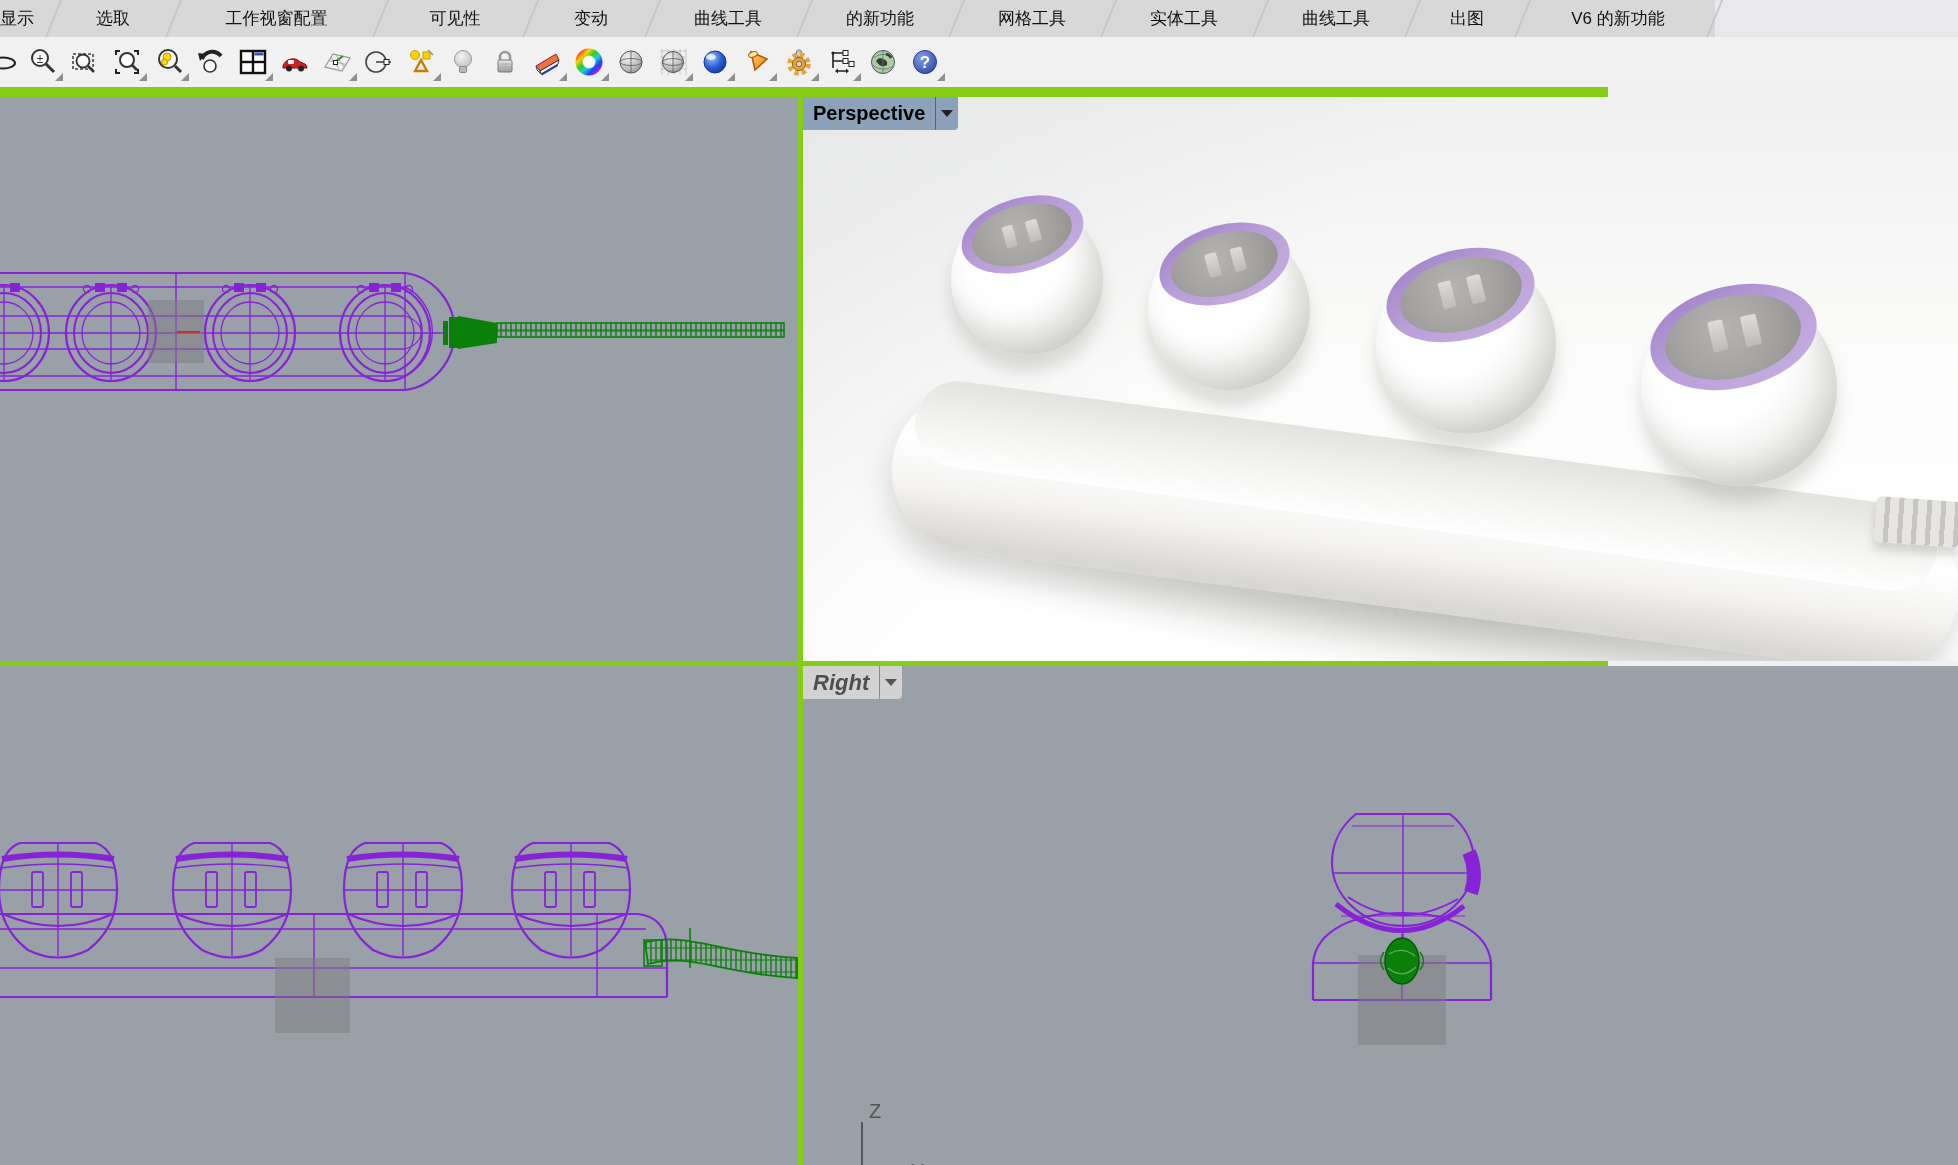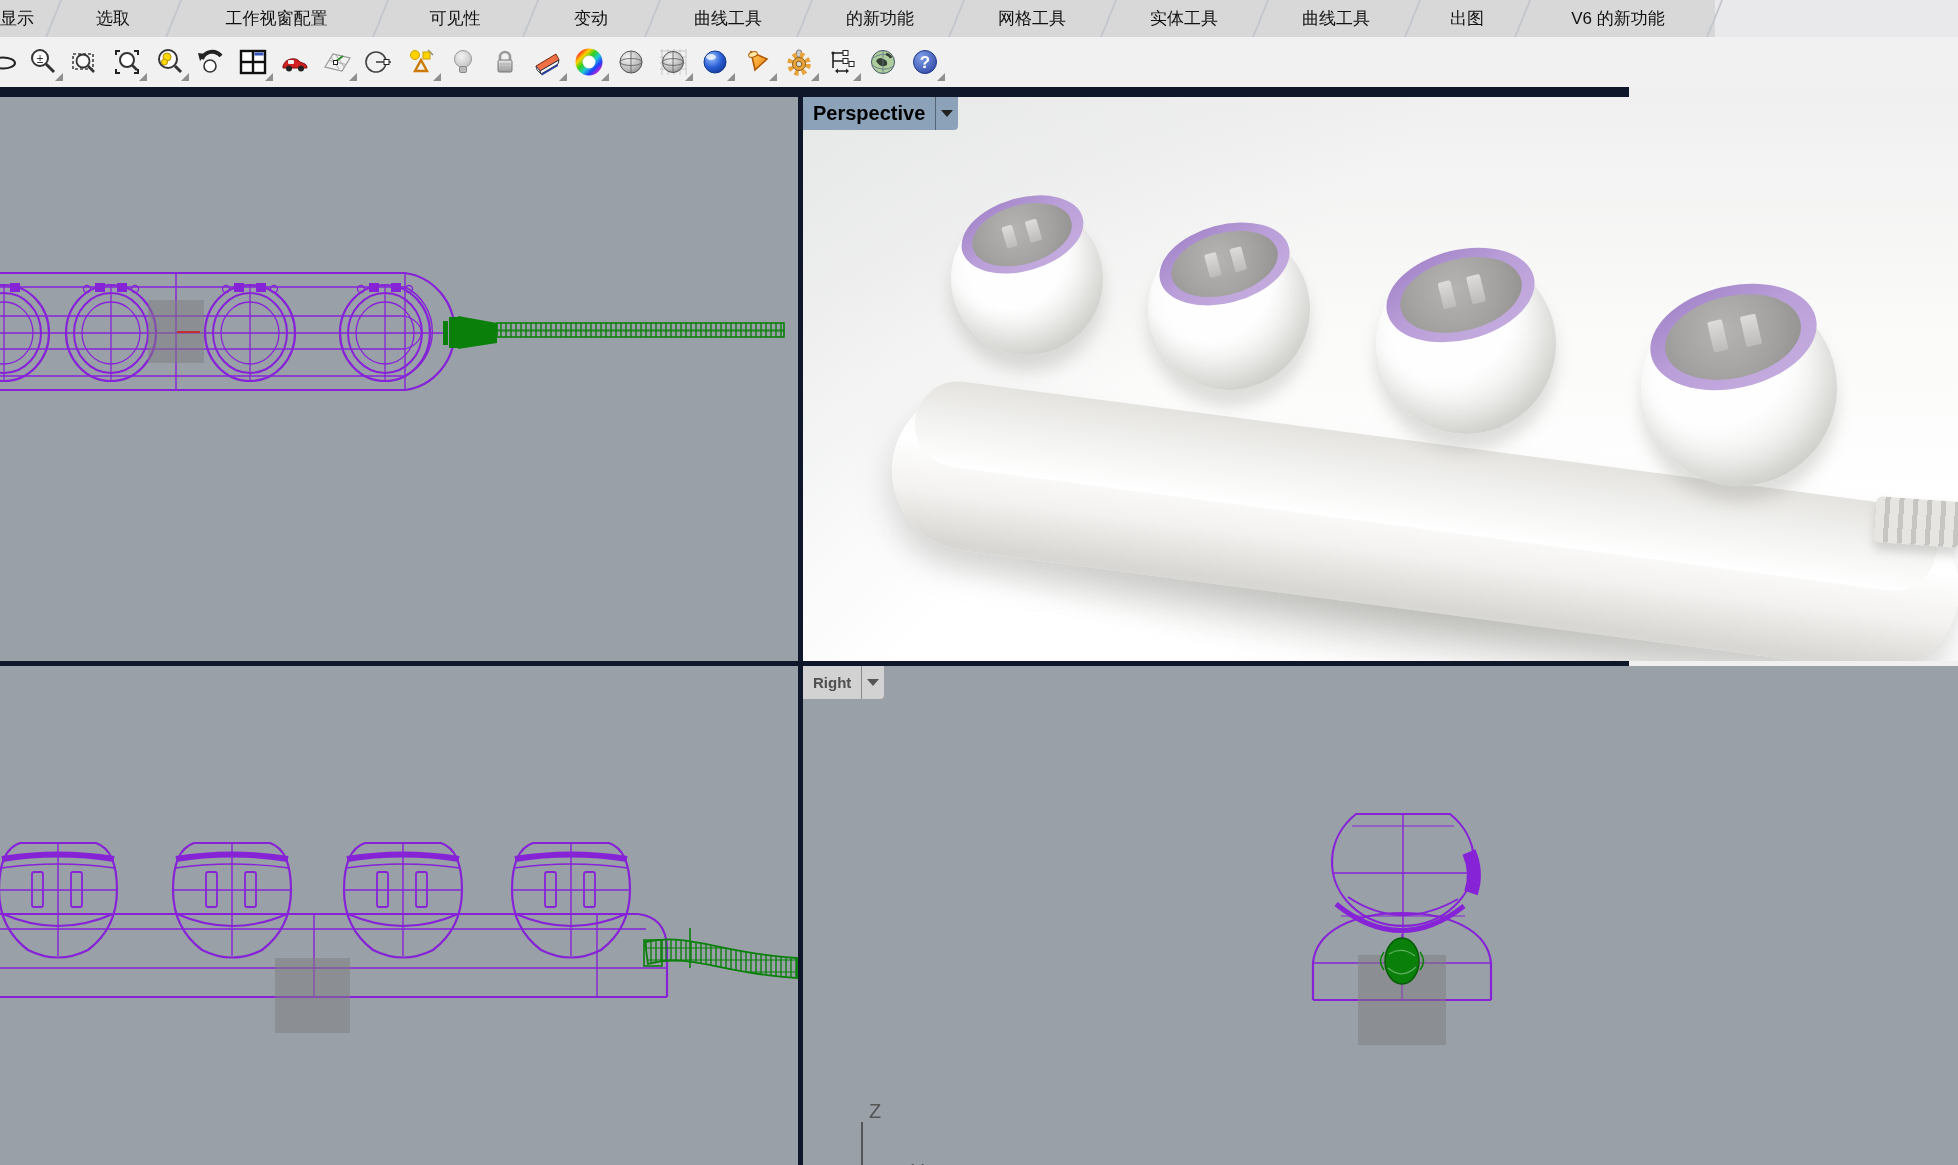--- a/index.html
+++ b/index.html
@@ -15,36 +15,36 @@
 
   
   .toolbar{height:50px;background:#f1f1f1;display:flex;align-items:center;gap:12px;overflow:hidden;}
   .tool{width:30px;height:30px;position:relative;flex:none;}
   .tool svg{display:block;}
   .tool.caret::after{content:"";position:absolute;right:-5px;bottom:-4px;width:0;height:0;
         border-left:8px solid transparent;border-bottom:8px solid #8f8f8f;}
   .tool.first{margin-left:-14px;}
 
   
-  .workspace{position:relative;width:1608px;height:1078px;background:#0f172a;padding-left:21px;}
+  .workspace{position:relative;width:1608px;height:1078px;background:#84cc16;}
   .vp{position:absolute;overflow:hidden;background:#99a0a8;}
   #vp-top   {left:0;   top:10px;  width:798px; height:564px;}
   #vp-persp {left:803px;top:10px; width:1155px;height:564px;}
   #vp-front {left:0;   top:579px; width:798px; height:499px;}
   #vp-right {left:803px;top:579px;width:1155px;height:499px;}
 
   .vp-tab{position:absolute;left:0;top:0;height:33px;display:flex;align-items:center;z-index:30;
           border-radius:0 0 4px 0;cursor:pointer;}
   .vp-tab .lbl{padding:0 10px;font-weight:bold;}
   .vp-tab .dd{display:flex;align-items:center;justify-content:center;width:22px;height:100%;
           border-left:1px solid rgba(40,50,60,.55);}
   .vp-tab .dd::after{content:"";width:0;height:0;border-left:6px solid transparent;
           border-right:6px solid transparent;border-top:7px solid #222;}
   .tab-active{background:#8ca2b9;color:#000;font-size:20px;}
-  .tab-idle{background:#d2d2d2;color:#4f4f4f;font-size:15px;}
+  .tab-idle{background:#d2d2d2;color:#4f4f4f;font-size:22px;font-style:italic;}
   .tab-idle .dd{border-left:1px solid #8a8a8a;}
   .tab-idle .dd::after{border-top-color:#555;}
 
   
   #vp-persp{background:
      linear-gradient(135deg,#e7e9e8 0%,rgba(231,233,232,0) 38%),
      linear-gradient(180deg,#eff0ef 0%,#fafaf9 40%,#ffffff 72%);}
   .ps-shadow{position:absolute;left:70px;top:430px;width:1120px;height:150px;border-radius:50%;
      background:radial-gradient(ellipse at center,rgba(165,165,158,.55) 0%,rgba(165,165,158,0) 70%);
      transform:rotate(7.5deg);filter:blur(8px);}

